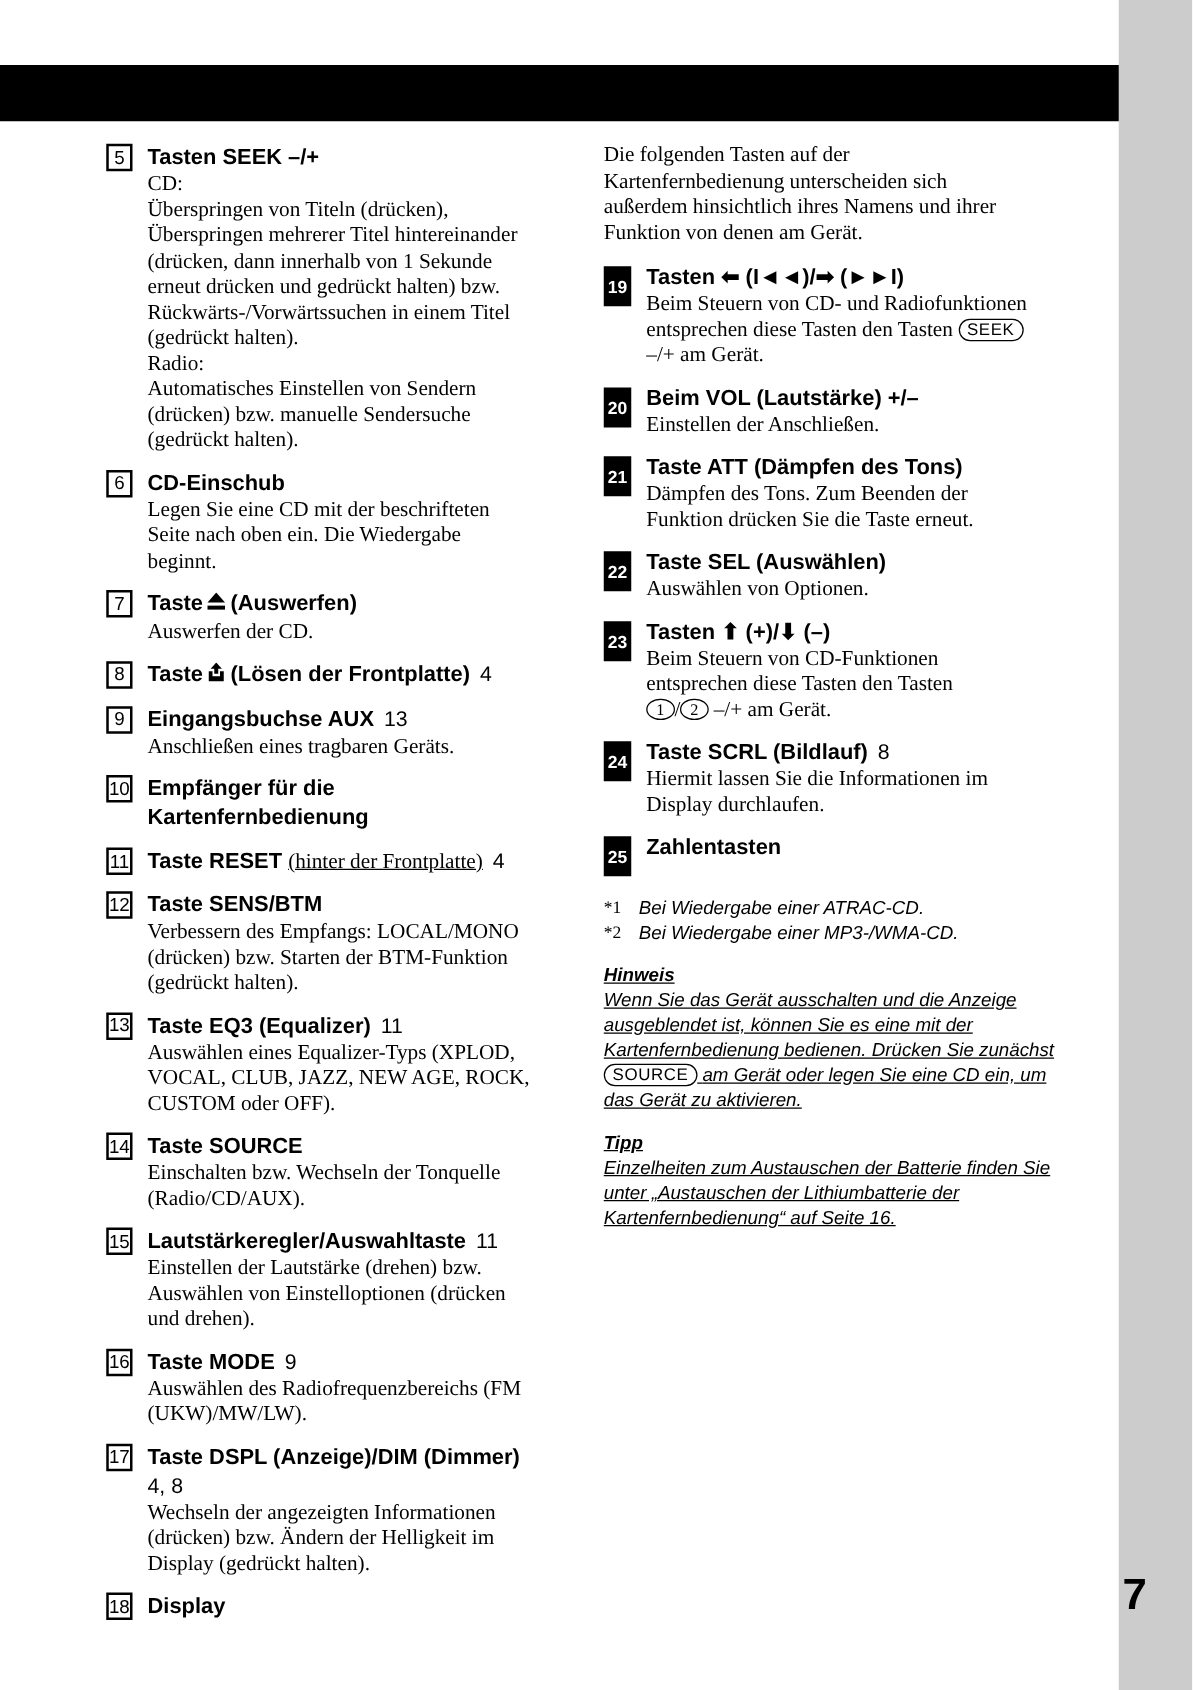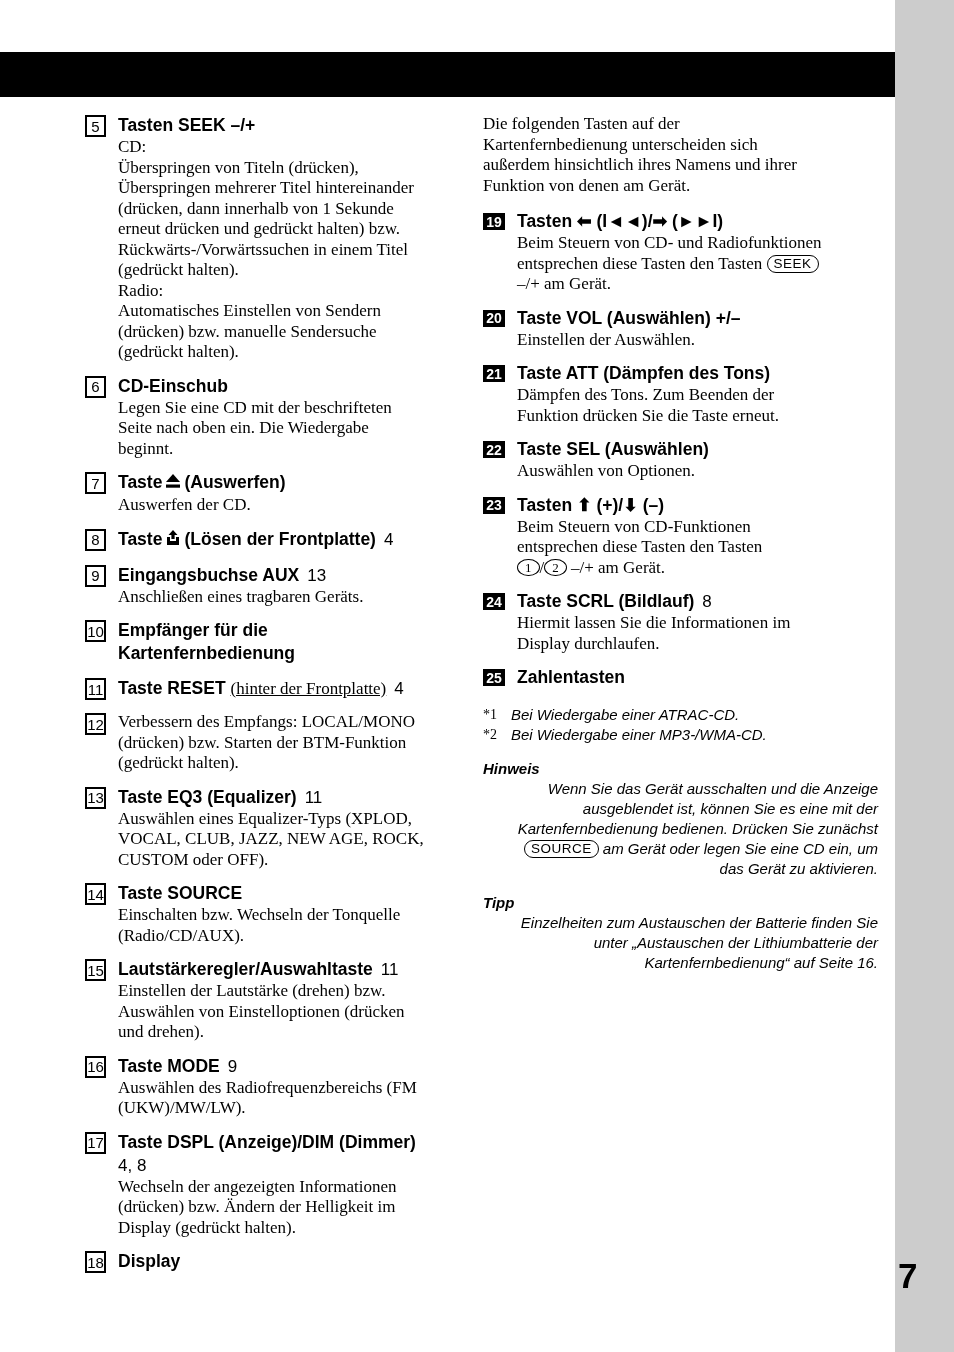--- a/index.html
+++ b/index.html
@@ -11,21 +11,21 @@
   .col-left  { left:85px;  width:430px; }
   .col-right { left:483px; width:400px; }
 
   .intro { font:17px/20.5px "Liberation Serif", serif; white-space:pre-line; margin-bottom:14px; }
 
   .item { display:flex; margin-bottom:12px; }
   .badge { box-sizing:border-box; flex:none; width:21px; height:22px; margin-top:1px;
            display:flex; align-items:center; justify-content:center;
            font:15px "Liberation Sans", sans-serif; }
   .badge.outline { border:2px solid #000; background:#fff; color:#000; }
-  .badge.solid { width:22px; height:17px; margin-top:3px; border:none; background:#000; color:#fff;
+  .badge.solid { width:22px; height:32px; margin-top:3px; border:none; background:#000; color:#fff;
                  font-weight:bold; font-size:14px; }
   .content { margin-left:12px; flex:1; min-width:0; }
   .head { font:bold 17.5px/23px "Liberation Sans", sans-serif; }
   .head .serif-suffix { font:17px "Liberation Serif", serif; font-weight:normal;text-decoration:underline; }
   .ref { font:17px "Liberation Sans", sans-serif; font-weight:normal; margin-left:8px; }
   .ref-line { font:17px/23px "Liberation Sans", sans-serif; font-weight:normal; }
   .body { font:17px/20.5px "Liberation Serif", serif; white-space:pre-line; }
   .body.rich { white-space:normal; }
 
   .icon-inline { display:inline-block; vertical-align:-1px; margin:0 3px; }
@@ -33,23 +33,23 @@
   .pill { display:inline-block; box-sizing:border-box; border:1.7px solid #000; border-radius:10px;
           padding:0 6px; font:13.5px/16px "Liberation Sans", sans-serif; font-style:normal;
           letter-spacing:0.5px; vertical-align:1px; }
   .oval { display:inline-block; box-sizing:border-box; border:1.6px solid #000; border-radius:50%;
           padding:0 7px; font:13px/15px "Liberation Serif", serif; vertical-align:1px; }
 
   .footnote { display:flex; font:italic 15px/20px "Liberation Sans", sans-serif; }
   .fn-marker { flex:none; width:28px; font:14px/20px "Liberation Serif", serif; font-style:normal; }
   .footnotes { margin-top:16px; margin-bottom:14px; }
 
-  .note-block { margin-top:14px; width:395px; }
+  .note-block { margin-top:14px; width:395px;text-decoration:underline; }
   .note-title { font:bold italic 15px/20px "Liberation Sans", sans-serif; }
-  .note-body { font:italic 15px/20px "Liberation Sans", sans-serif; white-space:pre-line;text-align:right; }
+  .note-body { font:italic 15px/20px "Liberation Sans", sans-serif; white-space:pre-line; }
   .note-body.rich { white-space:normal; }
 
   .page-number { position:absolute; left:898px; top:1256px;
                  font:bold 35px "Liberation Sans", sans-serif; color:#000; }
 </style>
 </head>
 <body>
 
 <div class="page">
   <div class="edge-strip"></div>
@@ -129,20 +129,21 @@
     <div class="item">
       <div class="badge outline">11</div>
       <div class="content">
         <div class="head"><span>Taste RESET</span> <span class="serif-suffix">(hinter der Frontplatte)</span><span class="ref">4</span></div>
       </div>
     </div>
 
     <div class="item">
       <div class="badge outline">12</div>
       <div class="content">
+        <div class="head"><span>Taste SENS/BTM</span></div>
         <div class="body">Verbessern des Empfangs: LOCAL/MONO
 (drücken) bzw. Starten der BTM-Funktion
 (gedrückt halten).</div>
       </div>
     </div>
 
     <div class="item">
       <div class="badge outline">13</div>
       <div class="content">
         <div class="head"><span>Taste EQ3 (Equalizer)</span><span class="ref">11</span></div>
@@ -215,22 +216,22 @@
           <span>Beim Steuern von CD- und Radiofunktionen</span><br>
           <span>entsprechen diese Tasten den Tasten</span> <span class="pill"><span>SEEK</span></span><br>
           <span>–/+ am Gerät.</span>
         </div>
       </div>
     </div>
 
     <div class="item">
       <div class="badge solid">20</div>
       <div class="content">
-        <div class="head"><span>Taste VOL (Auswählen) +/–</span></div>
-        <div class="body">Einstellen der Auswählen.</div>
+        <div class="head"><span>Beim VOL (Lautstärke) +/–</span></div>
+        <div class="body">Einstellen der Anschließen.</div>
       </div>
     </div>
 
     <div class="item">
       <div class="badge solid">21</div>
       <div class="content">
         <div class="head"><span>Taste ATT (Dämpfen des Tons)</span></div>
         <div class="body">Dämpfen des Tons. Zum Beenden der
 Funktion drücken Sie die Taste erneut.</div>
       </div>

